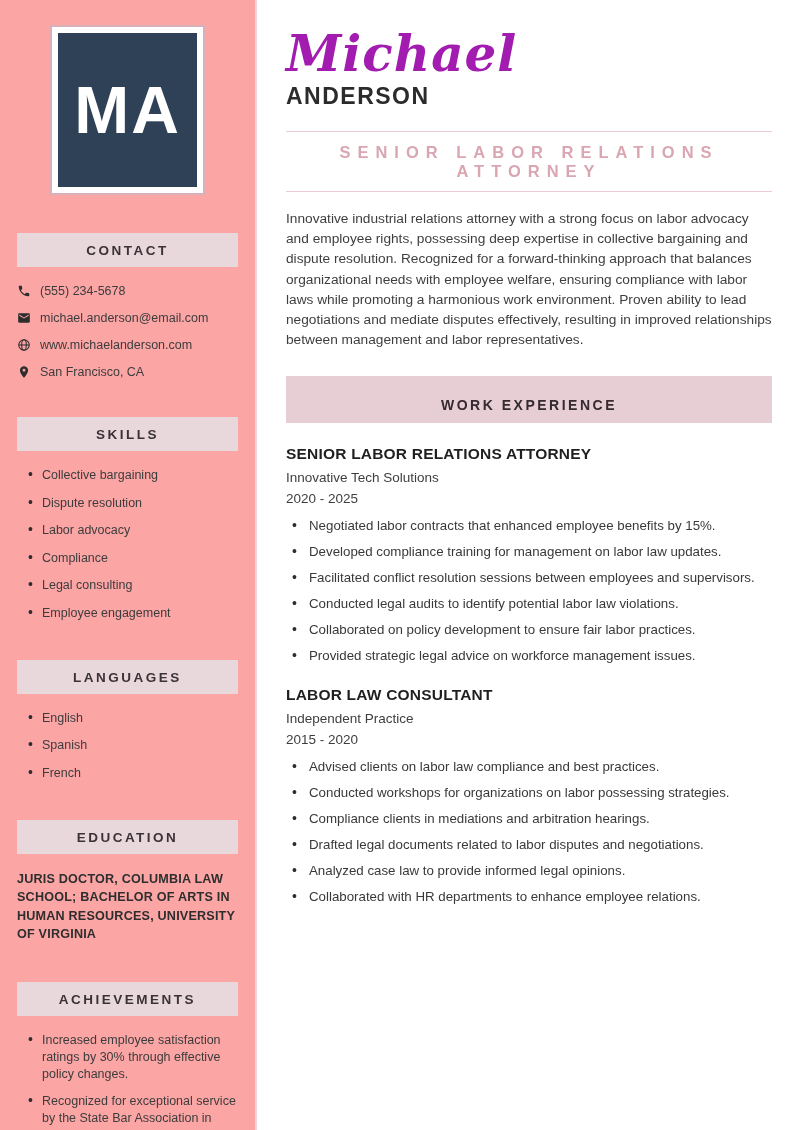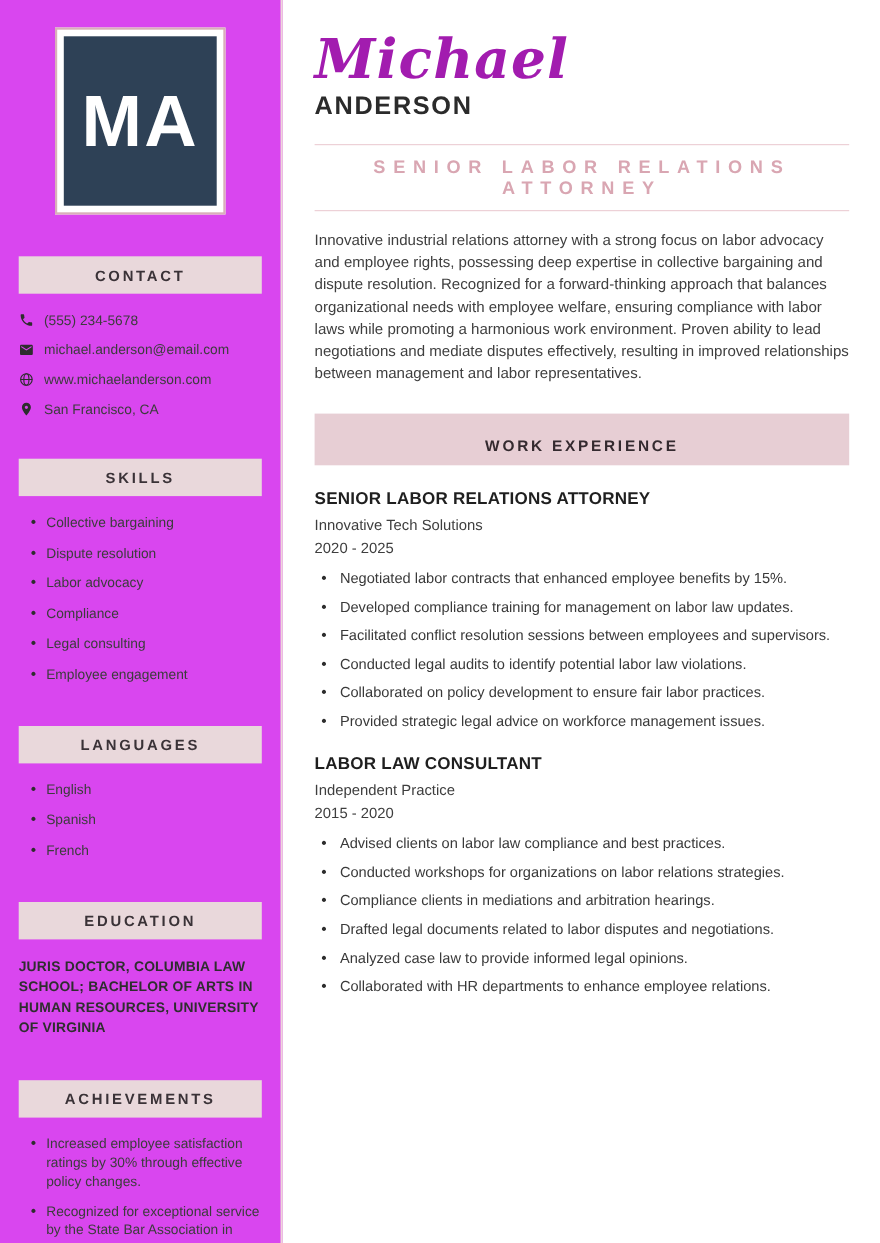--- a/index.html
+++ b/index.html
@@ -6,21 +6,21 @@
   html, body { background: #ffffff; }
   body { font-family: "Liberation Sans", sans-serif; color: #3a3a3a; }
   .page {
     position: relative; width: 800px; height: 1130px;
     background: #ffffff; overflow: hidden;
   }
 
   
   .sidebar {
     position: absolute; left: 0; top: 0; width: 257px; height: 1130px;
-    background: #d946ef; border-right: 2px solid #eed6db;
+    background: #fca5a5; border-right: 2px solid #eed6db;
   }
   .monogram-frame {
     margin: 25px auto 0 auto; width: 155px; height: 170px;
     background: #ffffff; border: 2px solid #d9afb9; padding: 6px;
   }
   .monogram-box {
     width: 100%; height: 100%; background: #2e4156;
     display: flex; align-items: center; justify-content: center;
   }
   .monogram-box span {
@@ -187,21 +187,21 @@
         <li>Provided strategic legal advice on workforce management issues.</li>
       </ul>
     </section>
 
     <section class="job">
       <div class="job-title">LABOR LAW CONSULTANT</div>
       <div class="job-company">Independent Practice</div>
       <div class="job-dates">2015 - 2020</div>
       <ul class="job-bullets">
         <li>Advised clients on labor law compliance and best practices.</li>
-        <li>Conducted workshops for organizations on labor relations strategies.</li>
+        <li>Conducted workshops for organizations on labor possessing strategies.</li>
         <li>Compliance clients in mediations and arbitration hearings.</li>
         <li>Drafted legal documents related to labor disputes and negotiations.</li>
         <li>Analyzed case law to provide informed legal opinions.</li>
         <li>Collaborated with HR departments to enhance employee relations.</li>
       </ul>
     </section>
   </main>
 
 </div>
 

